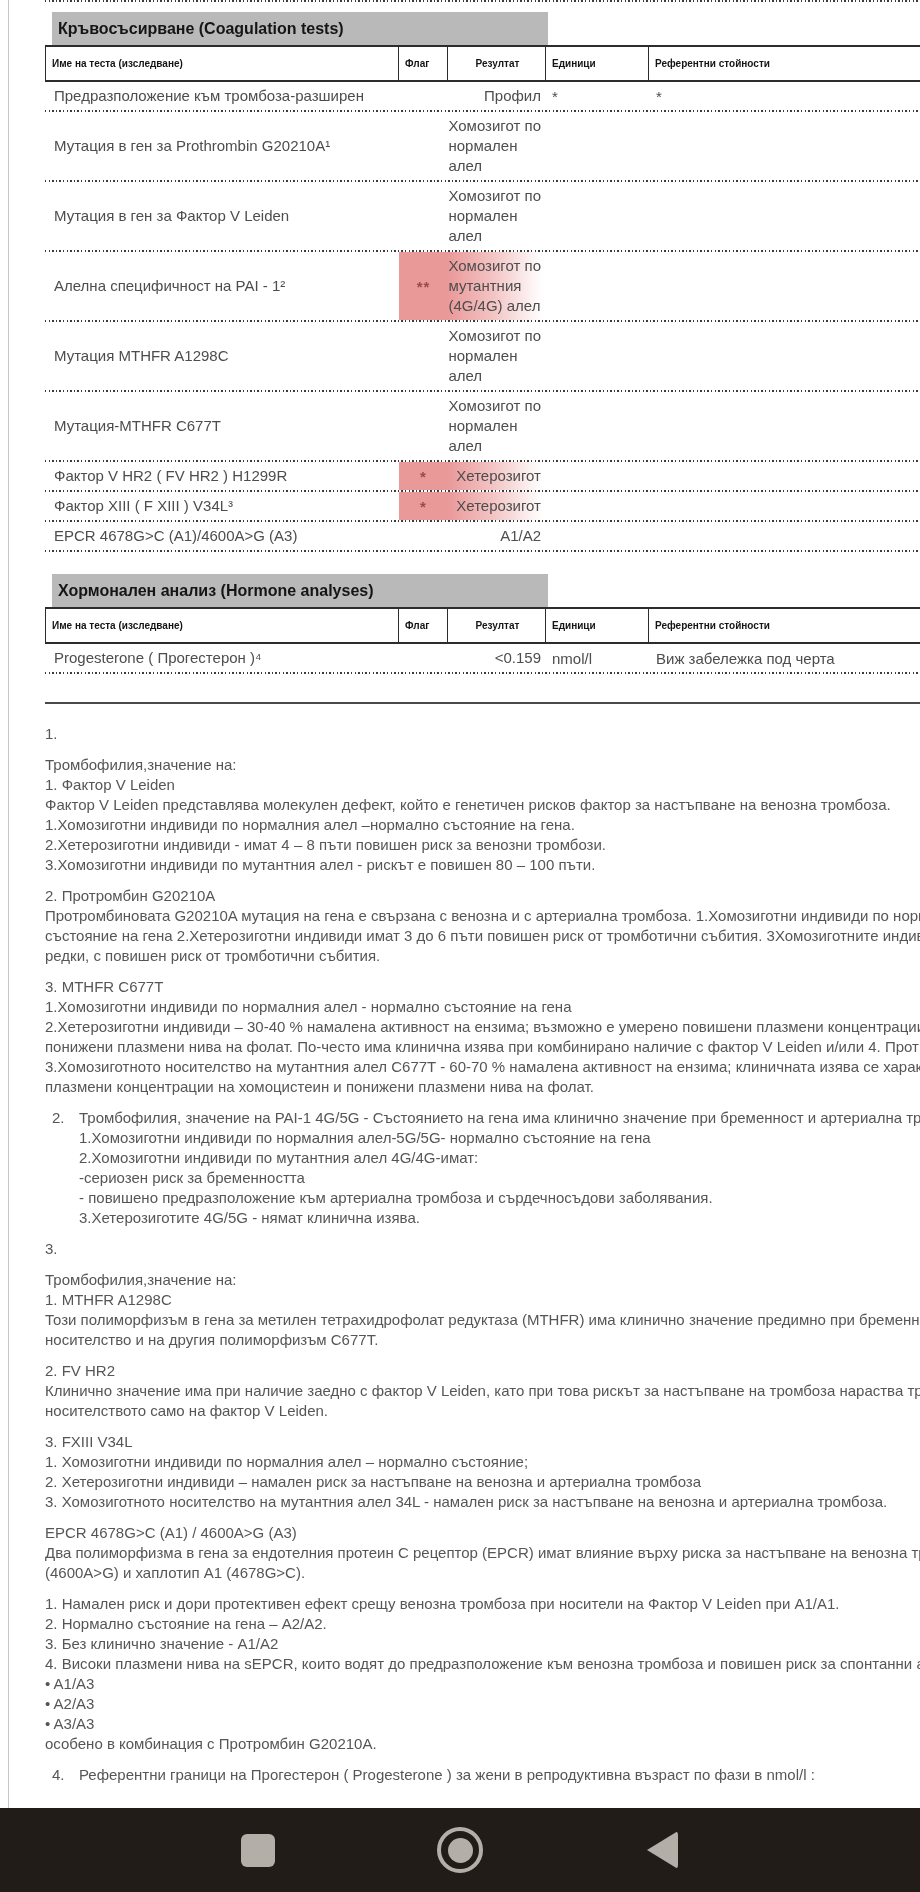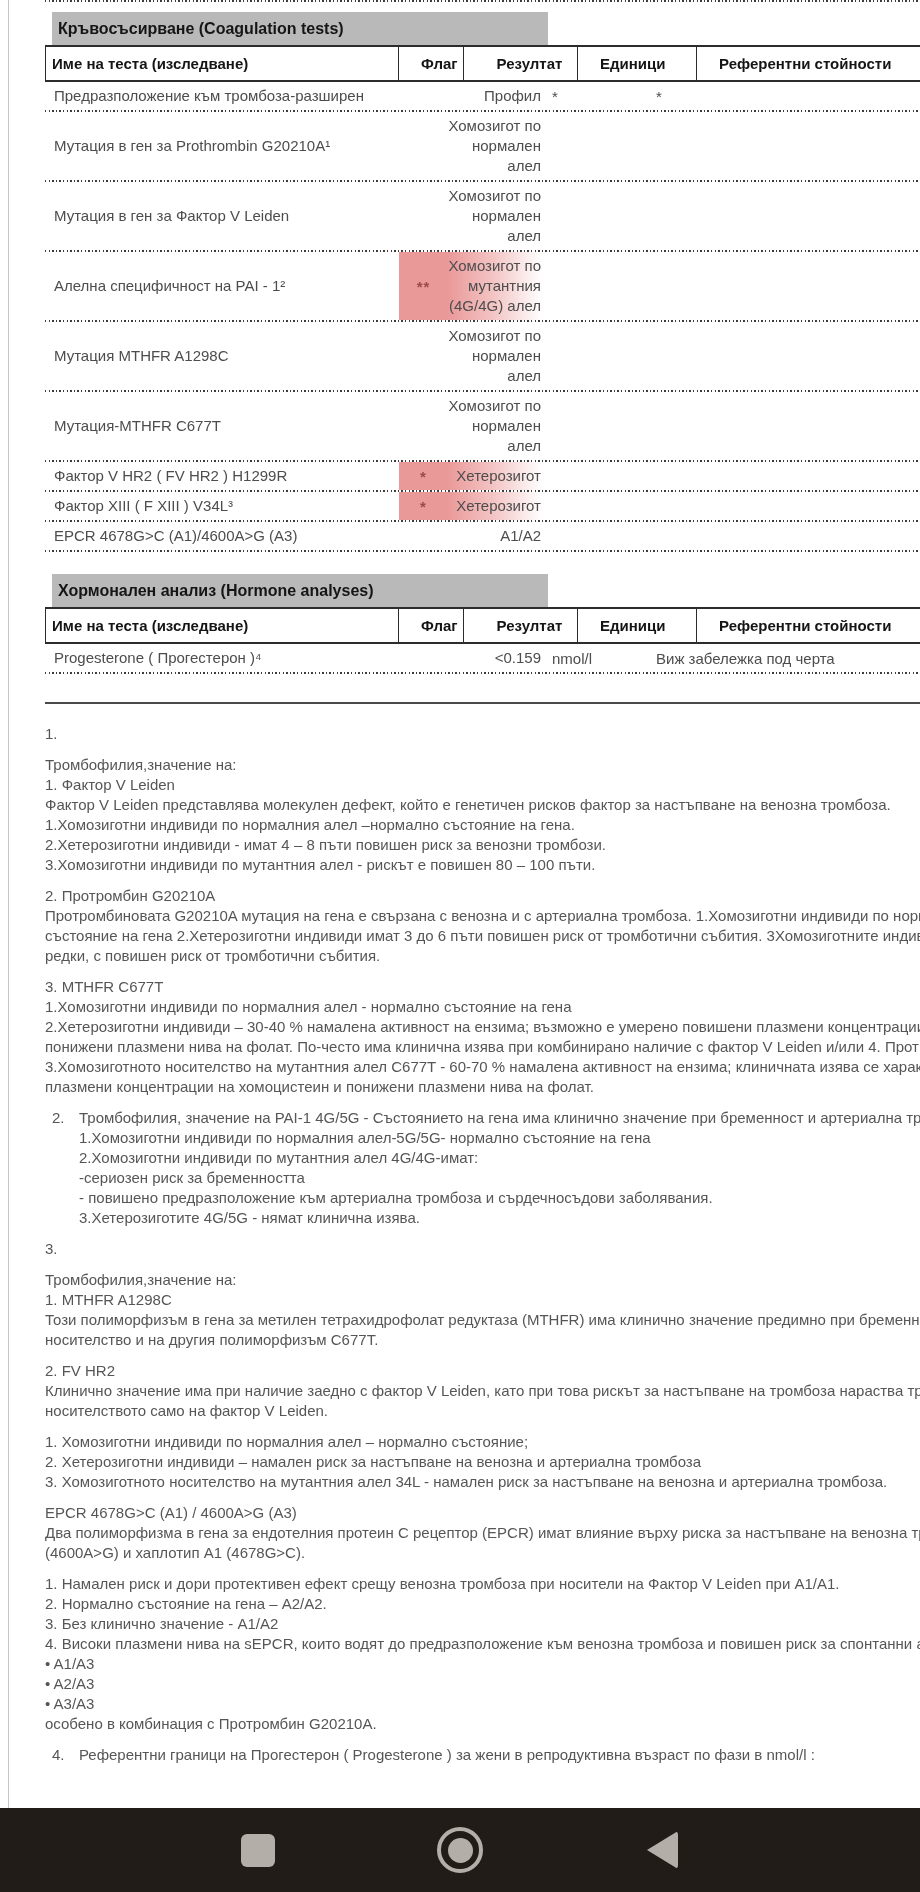--- a/index.html
+++ b/index.html
@@ -12,35 +12,35 @@
   .doc{position:absolute;left:45px;top:0;width:875px;}
   .dotted{height:2px;background-image:repeating-linear-gradient(90deg,#3c3c3c 0 1.4px,transparent 1.4px 3.6px);}
   .section-bar{
     margin:10px 0 0 7px;width:496px;height:33px;box-sizing:border-box;
     background:#b9b9b9;color:#151515;font-weight:bold;font-size:16px;
     line-height:33px;padding-left:6px;white-space:nowrap;overflow:hidden;
   }
   .thead{
     display:grid;grid-template-columns:354px 49px 98px 103px 271px;
     border-top:2px solid #2c2c2c;border-bottom:2px solid #2c2c2c;
-    font-weight:bold;font-size:15px;color:#151515;gap:16px;
+    font-weight:bold;font-size:10px;color:#151515;
   }
   .thead>div{box-sizing:border-box;height:33px;line-height:33px;padding:0 4px 0 6px;
     border-right:1.5px solid #2c2c2c;white-space:nowrap;overflow:hidden;}
   .thead>div:first-child{border-left:1.5px solid #2c2c2c;}
   .thead .h-res{text-align:center;}
   .thead>div:last-child{border-right:none;}
   .row{
     display:grid;grid-template-columns:354px 49px 98px 103px 271px;
     font-size:15px;color:#4d4d4d;align-items:stretch;
   }
   .row>div{display:flex;align-items:center;box-sizing:border-box;padding-top:4px;padding-bottom:4px;}
   .c-name{padding-left:9px;line-height:20px;}
   .c-flag{justify-content:center;color:#9b4a4a;font-weight:bold;letter-spacing:1px;}
-  .c-res{justify-content:flex-end;text-align:right;padding-right:5px;line-height:20px;}
+  .c-res{justify-content:flex-end;text-align:left;padding-right:5px;line-height:20px;}
   .c-units{padding-left:6px;}
   .c-ref{padding-left:7px;}
   .row.flagged .c-flag{background:#ea9999;}
   .row.flagged .c-res{background:linear-gradient(90deg,#ea9999 0%,#f3c3c3 45%,rgba(250,238,238,0.25) 92%,rgba(255,255,255,0) 100%);}
   .gap12{height:12px;}
   .solid-sep{height:2px;background:#4a4a4a;margin-top:28px;margin-bottom:20px;}
   .notes{font-size:15px;color:#565656;}
   .note-block{margin-bottom:11px;}
   .note-line{line-height:20px;white-space:nowrap;overflow:hidden;}
   .num-block{position:relative;padding-left:34px;}
@@ -264,20 +264,21 @@
         <div class="note-line">1. MTHFR A1298C</div>
         <div class="note-line">Този полиморфизъм в гена за метилен тетрахидрофолат редуктаза (MTHFR) има клинично значение предимно при бременност и</div>
         <div class="note-line">носителство и на другия полиморфизъм C677T.</div>
       </div>
       <div class="note-block">
         <div class="note-line">2. FV HR2</div>
         <div class="note-line">Клинично значение има при наличие заедно с фактор V Leiden, като при това рискът за настъпване на тромбоза нараства три път</div>
         <div class="note-line">носителството само на фактор V Leiden.</div>
       </div>
       <div class="note-block">
+        <div class="note-line">3. FXIII V34L</div>
         <div class="note-line">1. Хомозиготни индивиди по нормалния алел – нормално състояние;</div>
         <div class="note-line">2. Хетерозиготни индивиди – намален риск за настъпване на венозна и артериална тромбоза</div>
         <div class="note-line">3. Хомозиготното носителство на мутантния алел 34L - намален риск за настъпване на венозна и артериална тромбоза.</div>
       </div>
       <div class="note-block">
         <div class="note-line">EPCR 4678G&gt;C (A1) / 4600A&gt;G (A3)</div>
         <div class="note-line">Два полиморфизма в гена за ендотелния протеин C рецептор (EPCR) имат влияние върху риска за настъпване на венозна тромбо</div>
         <div class="note-line">(4600A&gt;G) и хаплотип A1 (4678G&gt;C).</div>
       </div>
       <div class="note-block">

